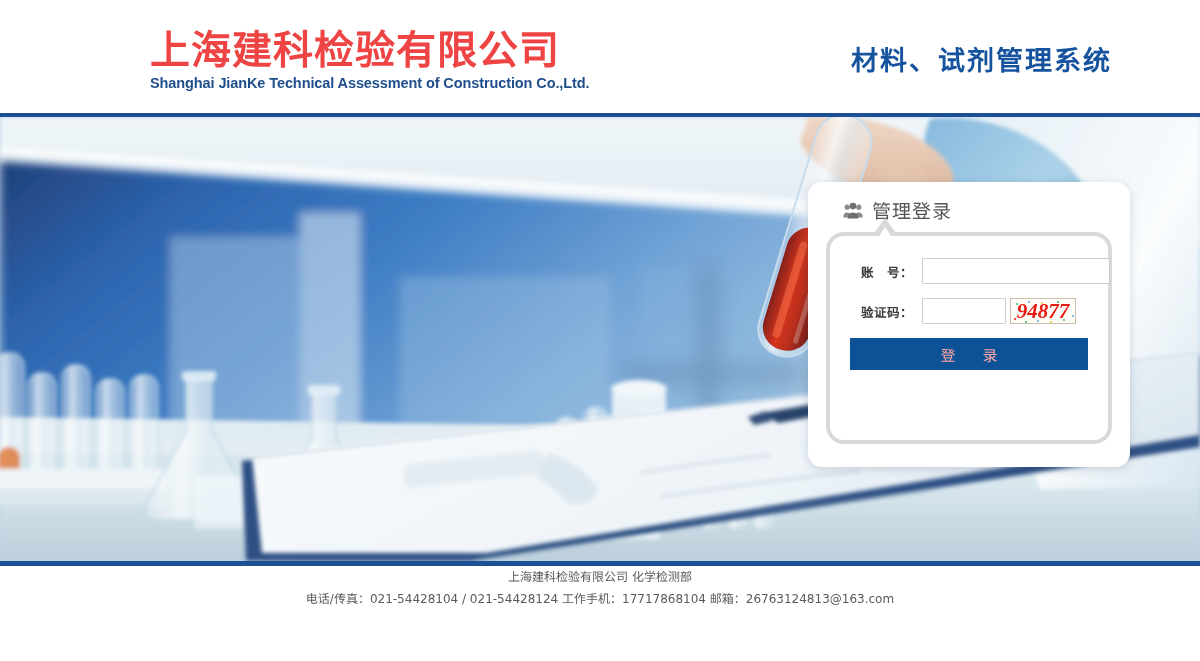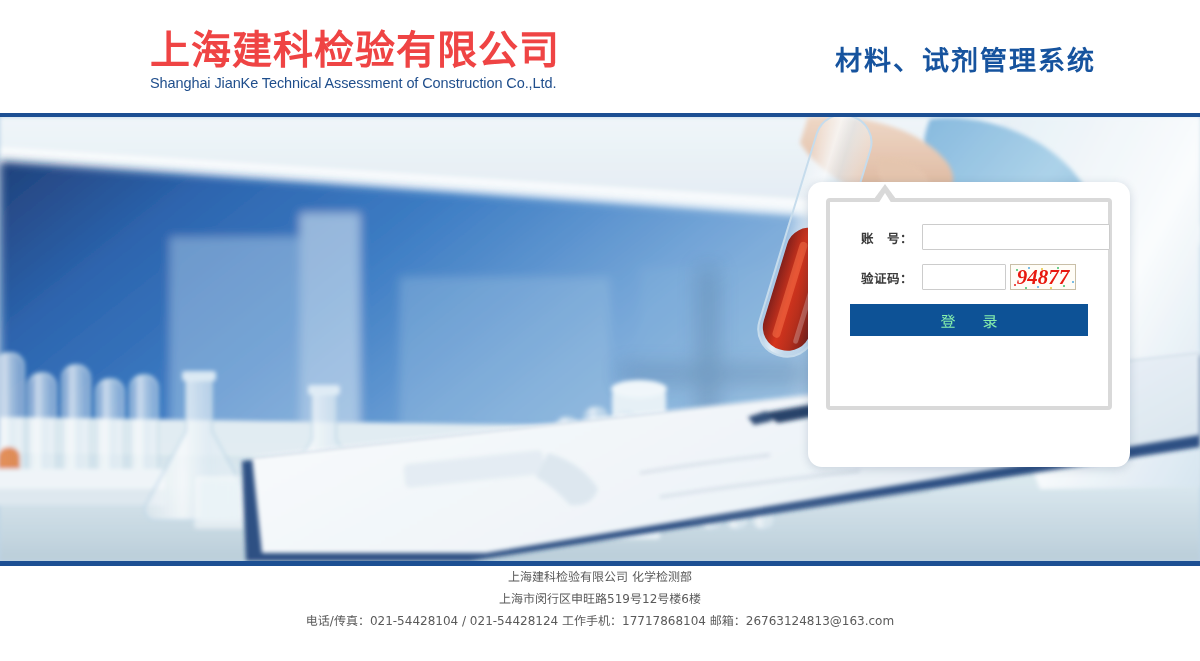--- a/index.html
+++ b/index.html
@@ -47,29 +47,29 @@
     line-height: 46px;
     font-weight: 700;
     color: #ef4444;
     letter-spacing: 1px;
     white-space: nowrap;
   }
   .brand-en {
     font-family: "Liberation Sans", sans-serif;
     font-size: 14.5px;
     line-height: 18px;
-    font-weight: 400;
+    font-weight: 700;
     color: #1f4e8c;
     letter-spacing: -0.1px;
     white-space: nowrap;
     margin-top: 1px;
   }
   .sys-title {
     position: absolute;
-    right: 104px;
+    right: 88px;
     top: 44px;
     font-family: "DejaVu Sans", "Liberation Sans", sans-serif;
     font-size: 27px;
     line-height: 34px;
     font-weight: 600;
     color: #16539e;
     letter-spacing: 2px;
     white-space: nowrap;
   }
 
@@ -110,21 +110,21 @@
     font-size: 19px;
     line-height: 22px;
     color: #555555;
     letter-spacing: 1px;
   }
 
   .fieldbox {
     position: relative;
     margin-top: 2px;
     border: 4px solid #d9d9d9;
-    border-radius: 4px;
+    border-radius: 18px;
     height: 212px;
     padding: 22px 20px 0 20px;
   }
   
   .notch-outer, .notch-inner {
     position: absolute;
     width: 0; height: 0;
     left: 44px;
   }
   .notch-outer {
@@ -196,21 +196,21 @@
     letter-spacing: 0px;
     font-style: italic;
   }
   .login-btn {
     display: block;
     width: 100%;
     margin-top: 10px;
     height: 32px;
     background: #0d5296;
     border: none;
-    color: #86efac;
+    color: #fca5a5;
     font-family: "DejaVu Sans", "Liberation Sans", sans-serif;
     font-size: 15px;
     letter-spacing: 6px;
     text-indent: 6px;
     cursor: pointer;
   }
 
   
   .footer {
     width: 1200px;
@@ -424,20 +424,33 @@
           <polygon points="748,300 766,294 772,304 754,308" fill="#223f6c"></polygon>
         </g>
       </g>
 
       <rect x="0" y="0" width="1200" height="444" fill="#cfe2f0" opacity=".10"></rect>
     </svg>
   </div>
 
   <div class="login-card">
 
+    <div class="login-head">
+      <span class="users-icon">
+        <svg viewBox="0 0 20 18" width="20" height="18" aria-hidden="true">
+          <circle cx="4.2" cy="5.2" r="2.6" fill="#8a8a8a"></circle>
+          <path d="M0.3 15.4 q0 -5 3.9 -5 q3.9 0 3.9 5 z" fill="#8a8a8a"></path>
+          <circle cx="15.8" cy="5.2" r="2.6" fill="#8a8a8a"></circle>
+          <path d="M11.9 15.4 q0 -5 3.9 -5 q3.9 0 3.9 5 z" fill="#8a8a8a"></path>
+          <circle cx="10" cy="4.1" r="3.3" fill="#6f6f6f"></circle>
+          <path d="M4.6 16.6 q0 -6.2 5.4 -6.2 q5.4 0 5.4 6.2 z" fill="#6f6f6f"></path>
+        </svg>
+      </span>
+      <span class="login-head-title">管理登录</span>
+    </div>
 
     <div class="fieldbox">
       <span class="notch-outer"></span>
       <span class="notch-inner"></span>
 
       <div class="form-row">
         <span class="form-label">账　号：</span>
         <input class="text-input" type="text" placeholder="" style="">
       </div>
 
@@ -464,15 +477,14 @@
         </span>
       </div>
 
       <button class="login-btn" type="button">登　录</button>
     </div>
   </div>
 </div>
 
 <div class="footer">
   <div class="footer-line">上海建科检验有限公司 化学检测部</div>
-  <div class="footer-line">上海市闵行区申旺路519号12号楼6楼</div>
   <div class="footer-line">电话/传真：021-54428104 / 021-54428124 工作手机：17717868104 邮箱：26763124813@163.com</div>
 </div>
 
 </body></html>

